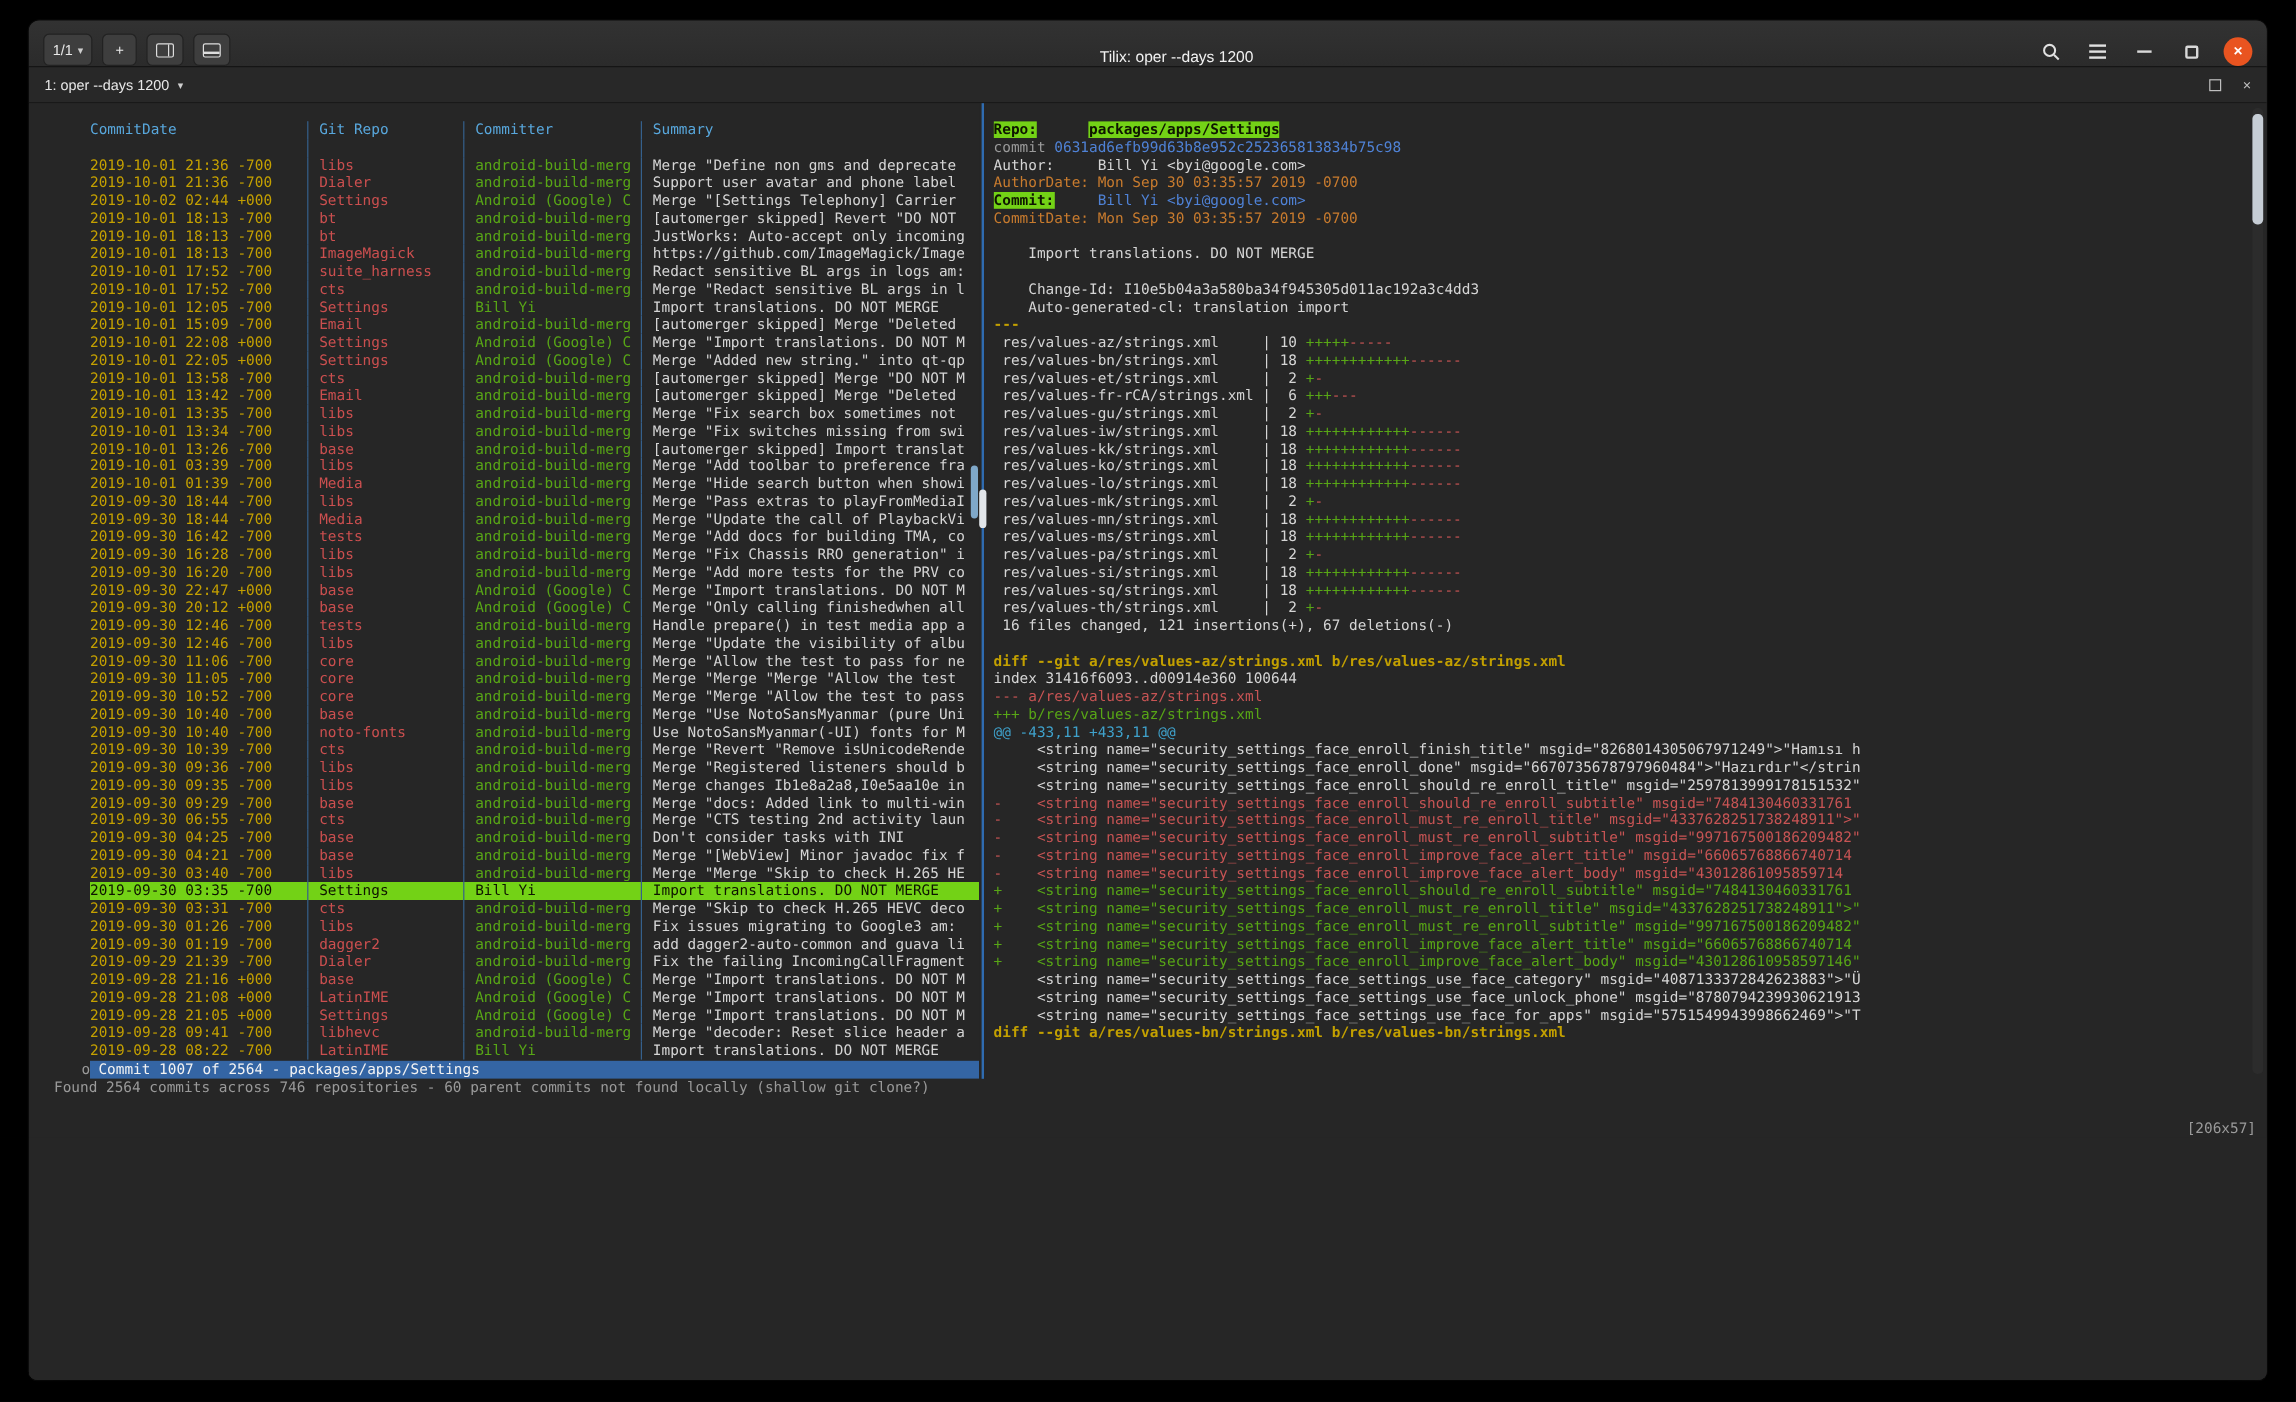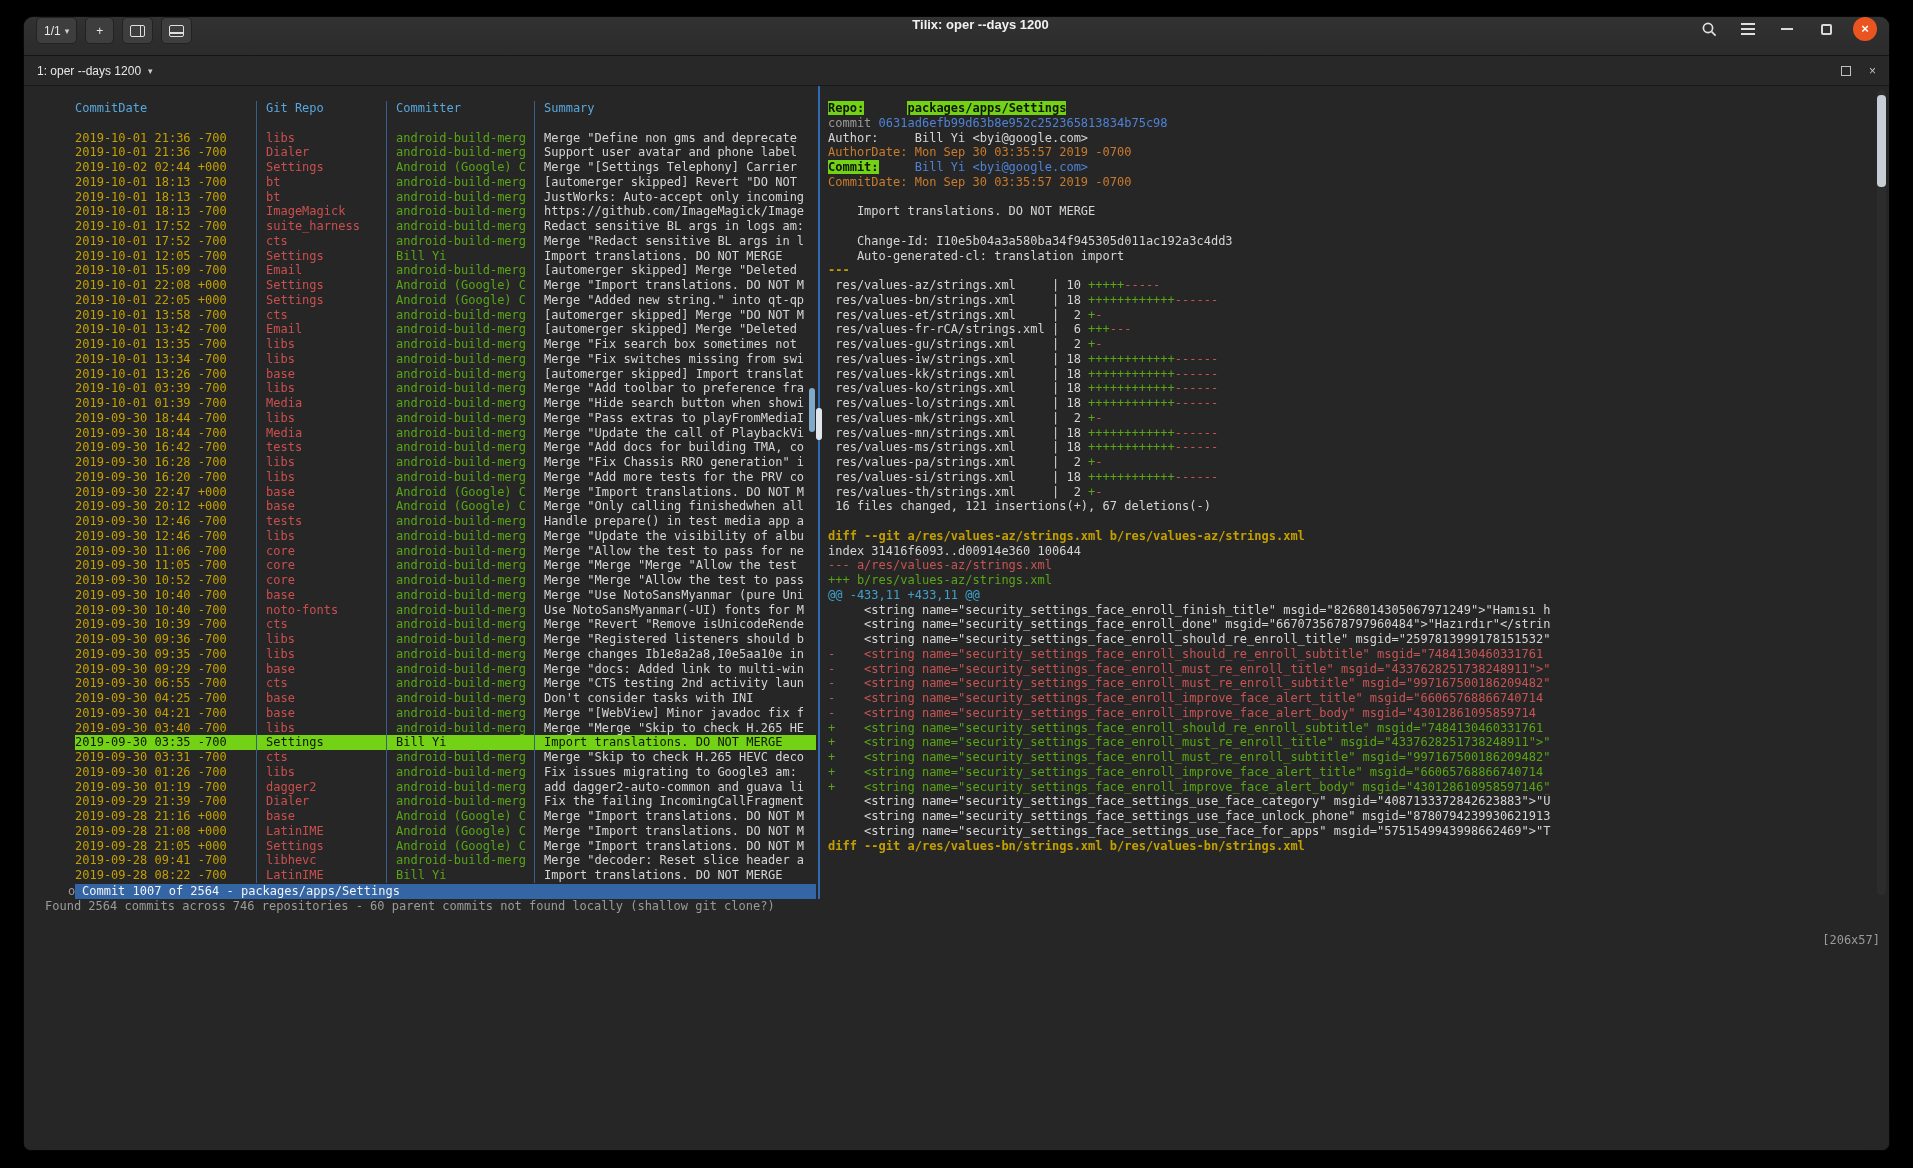--- a/index.html
+++ b/index.html
@@ -9,27 +9,27 @@
     position: absolute; left: 24px; top: 17px; width: 1865px; height: 1133px;
     background: #262626; border-radius: 9px 9px 7px 7px; overflow: hidden;
     box-shadow: 0 14px 44px rgba(0,0,0,.75), 0 0 0 1px #0b0b0b;
     display: flex; flex-direction: column;
     font-family: "Liberation Sans", sans-serif;
   }
 
   
   .titlebar {
     flex: 0 0 39px; background: linear-gradient(#323232, #2b2b2b);
-    border-bottom: 1px solid #151515; display: flex; align-items: flex-start;
+    border-bottom: 1px solid #151515; display: flex; align-items: flex-end;
     padding: 0 12px; position: relative;
   }
   .tb-left { display: flex; gap: 8px; align-items: center; z-index: 2; }
   .tb-title {
     position: absolute; left: 0; right: 0; text-align: center;
-    color: #f1f1f1; font-size: 13px; font-weight: bold; pointer-events: none; padding-left: 48px;
+    color: #f1f1f1; font-size: 13px; font-weight: normal; pointer-events: none; padding-left: 48px;
   }
   .hbtn {
     min-width: 29px; height: 27px; background: #3e3e3e; border: 1px solid #222;
     border-radius: 5px; color: #e9e9e9; font-size: 12px; display: inline-flex;
     align-items: center; justify-content: center; gap: 4px; padding: 0 7px; cursor: default;
   }
   .caret { font-size: 9px; color: #cfcfcf; }
   .tb-right { margin-left: auto; display: flex; gap: 15px; align-items: center; z-index: 2; }
   .glyph-btn { color: #d9d9d9; display: inline-flex; align-items: center; justify-content: center; width: 24px; height: 24px; }
   .min-glyph { width: 12px; height: 2px; background: #d9d9d9; }
@@ -516,20 +516,21 @@
             <div class="dline"><span class="seg-p"> res/values-gu/strings.xml     |  2 </span><span class="seg-g">+</span><span class="seg-r">-</span></div>
             <div class="dline"><span class="seg-p"> res/values-iw/strings.xml     | 18 </span><span class="seg-g">++++++++++++</span><span class="seg-r">------</span></div>
             <div class="dline"><span class="seg-p"> res/values-kk/strings.xml     | 18 </span><span class="seg-g">++++++++++++</span><span class="seg-r">------</span></div>
             <div class="dline"><span class="seg-p"> res/values-ko/strings.xml     | 18 </span><span class="seg-g">++++++++++++</span><span class="seg-r">------</span></div>
             <div class="dline"><span class="seg-p"> res/values-lo/strings.xml     | 18 </span><span class="seg-g">++++++++++++</span><span class="seg-r">------</span></div>
             <div class="dline"><span class="seg-p"> res/values-mk/strings.xml     |  2 </span><span class="seg-g">+</span><span class="seg-r">-</span></div>
             <div class="dline"><span class="seg-p"> res/values-mn/strings.xml     | 18 </span><span class="seg-g">++++++++++++</span><span class="seg-r">------</span></div>
             <div class="dline"><span class="seg-p"> res/values-ms/strings.xml     | 18 </span><span class="seg-g">++++++++++++</span><span class="seg-r">------</span></div>
             <div class="dline"><span class="seg-p"> res/values-pa/strings.xml     |  2 </span><span class="seg-g">+</span><span class="seg-r">-</span></div>
             <div class="dline"><span class="seg-p"> res/values-si/strings.xml     | 18 </span><span class="seg-g">++++++++++++</span><span class="seg-r">------</span></div>
+            <div class="dline"><span class="seg-p"> res/values-sq/strings.xml     | 18 </span><span class="seg-g">++++++++++++</span><span class="seg-r">------</span></div>
             <div class="dline"><span class="seg-p"> res/values-th/strings.xml     |  2 </span><span class="seg-g">+</span><span class="seg-r">-</span></div>
             <div class="dline"><span class="seg-p"> 16 files changed, 121 insertions(+), 67 deletions(-)</span></div>
             <div class="dline">&nbsp;</div>
             <div class="dline"><span class="seg-y">diff --git a/res/values-az/strings.xml b/res/values-az/strings.xml</span></div>
             <div class="dline"><span class="seg-p">index 31416f6093..d00914e360 100644</span></div>
             <div class="dline"><span class="seg-r">--- a/res/values-az/strings.xml</span></div>
             <div class="dline"><span class="seg-g">+++ b/res/values-az/strings.xml</span></div>
             <div class="dline"><span class="seg-c">@@ -433,11 +433,11 @@</span></div>
             <div class="dline"><span class="seg-p">     &lt;string name="security_settings_face_enroll_finish_title" msgid="8268014305067971249"&gt;"Hamısı h</span></div>
             <div class="dline"><span class="seg-p">     &lt;string name="security_settings_face_enroll_done" msgid="6670735678797960484"&gt;"Hazırdır"&lt;/strin</span></div>

